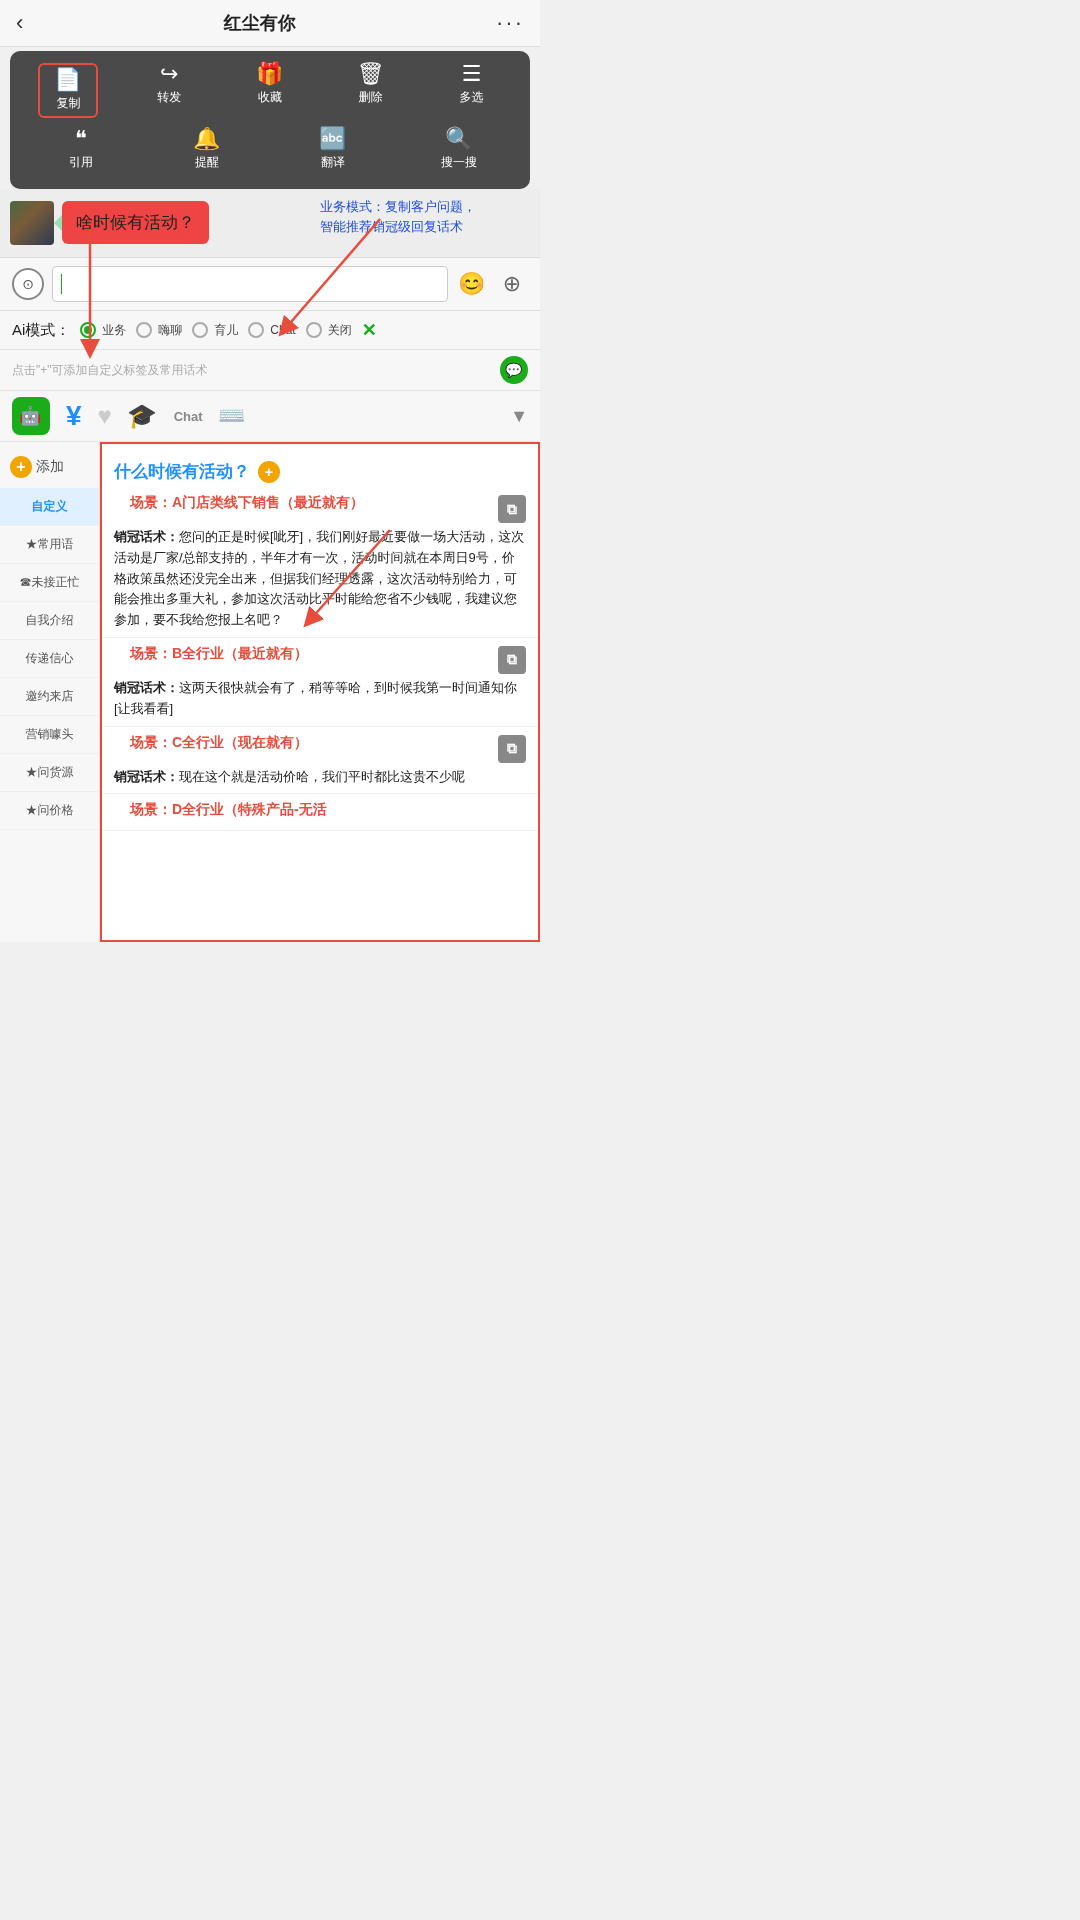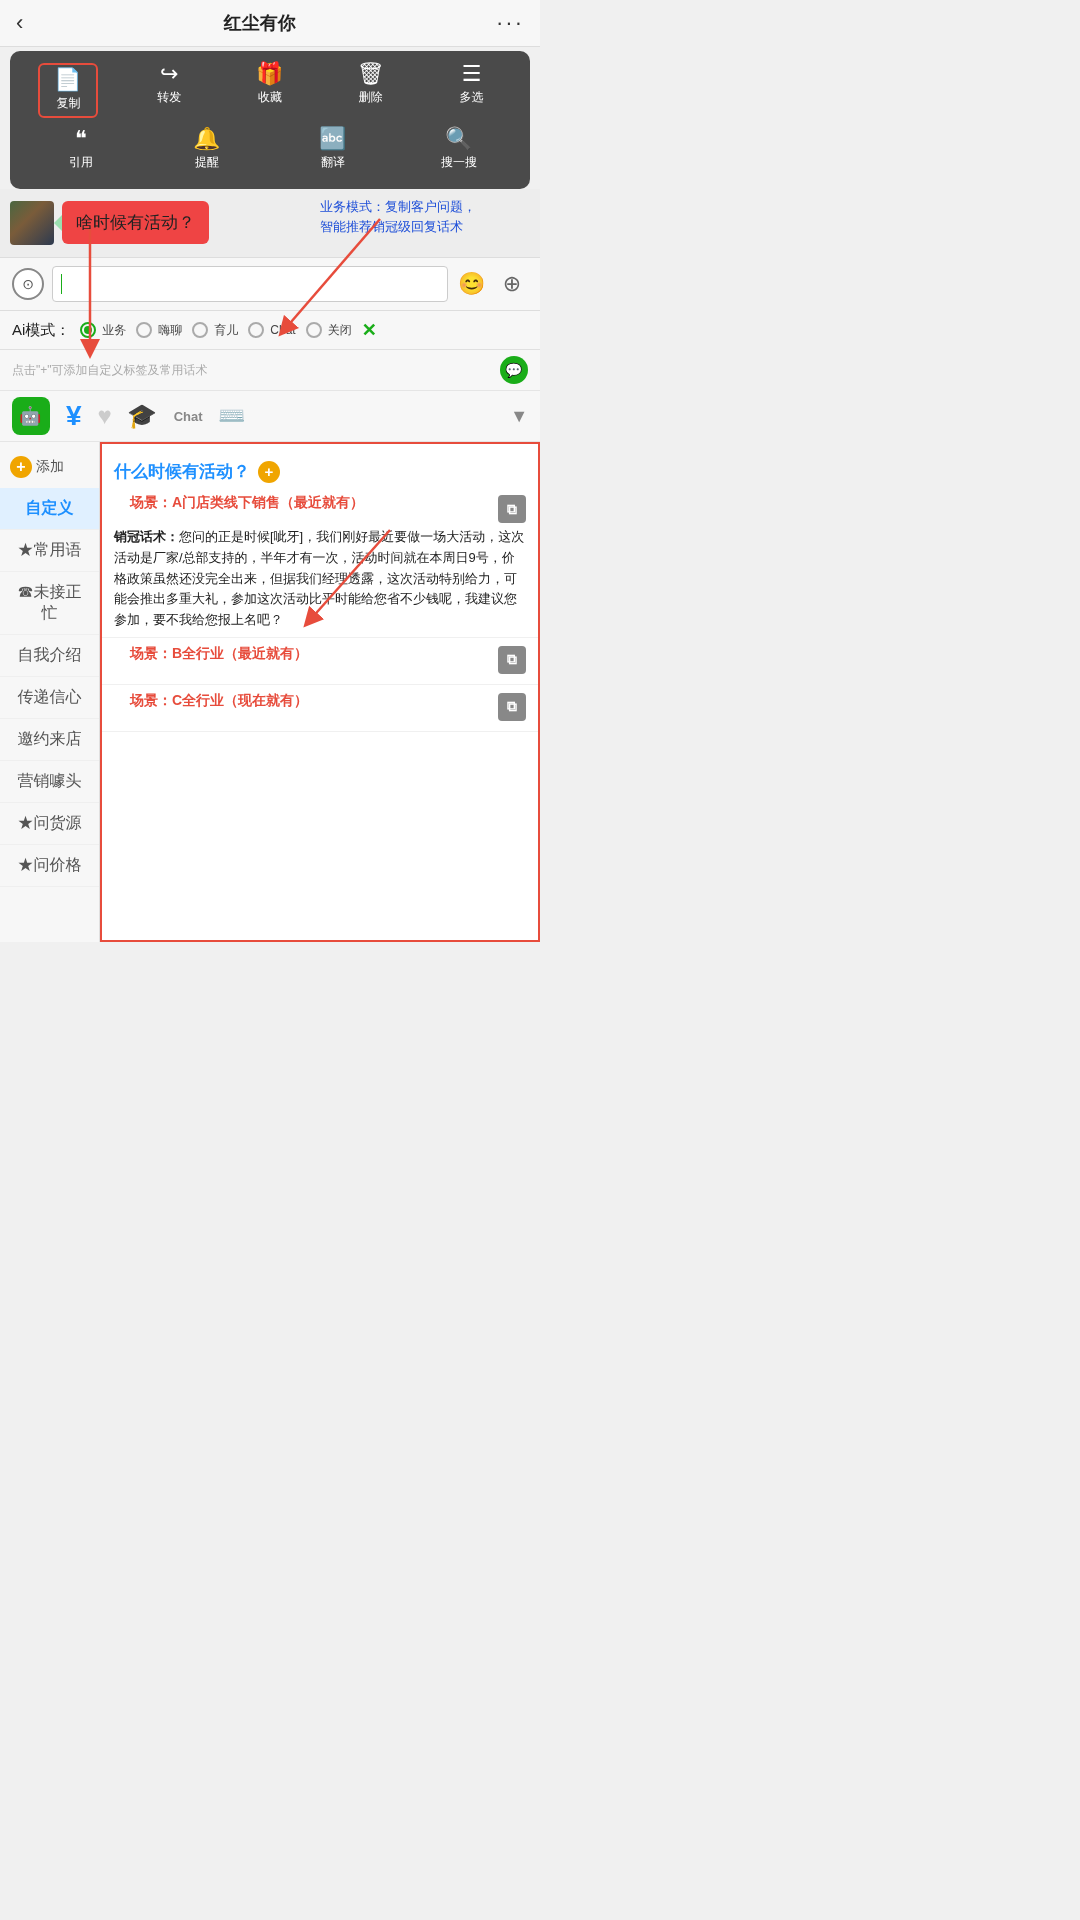--- a/index.html
+++ b/index.html
@@ -300,21 +300,21 @@
       color: #fff;
       display: flex;
       align-items: center;
       justify-content: center;
       font-size: 16px;
       font-weight: bold;
       flex-shrink: 0;
     }
     .sidebar-item {
       padding: 10px 10px;
-      font-size: 16px;
+      font-size: 12px;
       color: #555;
       cursor: pointer;
       border-bottom: 1px solid #efefef;
       text-align: center;
     }
     .sidebar-item.active {
       background: #e0f0ff;
       color: #1e90ff;
       font-weight: 600;
     }
@@ -570,29 +570,40 @@
       <div class="scene-content">
         <span class="bold-label">销冠话术：</span>您问的正是时候[呲牙]，我们刚好最近要做一场大活动，这次活动是厂家/总部支持的，半年才有一次，活动时间就在本周日9号，价格政策虽然还没完全出来，但据我们经理透露，这次活动特别给力，可能会推出多重大礼，参加这次活动比平时能给您省不少钱呢，我建议您参加，要不我给您报上名吧？
       </div>
     </div>
 
     <div class="scene-block">
       <div class="scene-title">
         <span class="scene-title-text">场景：B全行业（最近就有）</span>
         <div class="copy-icon">⧉</div>
       </div>
+      <div class="scene-content">
+        <span class="bold-label">销冠话术：</span>这两天很快就会有了，稍等等哈，到时候我第一时间通知你[让我看看]
+      </div>
     </div>
 
     <div class="scene-block">
       <div class="scene-title">
         <span class="scene-title-text">场景：C全行业（现在就有）</span>
         <div class="copy-icon">⧉</div>
       </div>
-    </div>
-
+      <div class="scene-content">
+        <span class="bold-label">销冠话术：</span>现在这个就是活动价哈，我们平时都比这贵不少呢
+      </div>
+    </div>
+
+    <div class="scene-block">
+      <div class="scene-title">
+        <span class="scene-title-text">场景：D全行业（特殊产品-无活</span>
+      </div>
+    </div>
   </div>
 </div>
 
 <svg style="position:fixed; top:520px; left:0; width:540px; height:200px; pointer-events:none; z-index:100;">
   <defs>
     <marker id="arrowhead2" markerWidth="8" markerHeight="8" refX="4" refY="4" orient="auto">
       <path d="M0,0 L8,4 L0,8 Z" fill="#e74c3c"></path>
     </marker>
   </defs>
   <line x1="390" y1="10" x2="310" y2="100" stroke="#e74c3c" stroke-width="2.5" marker-end="url(#arrowhead2)"></line>

